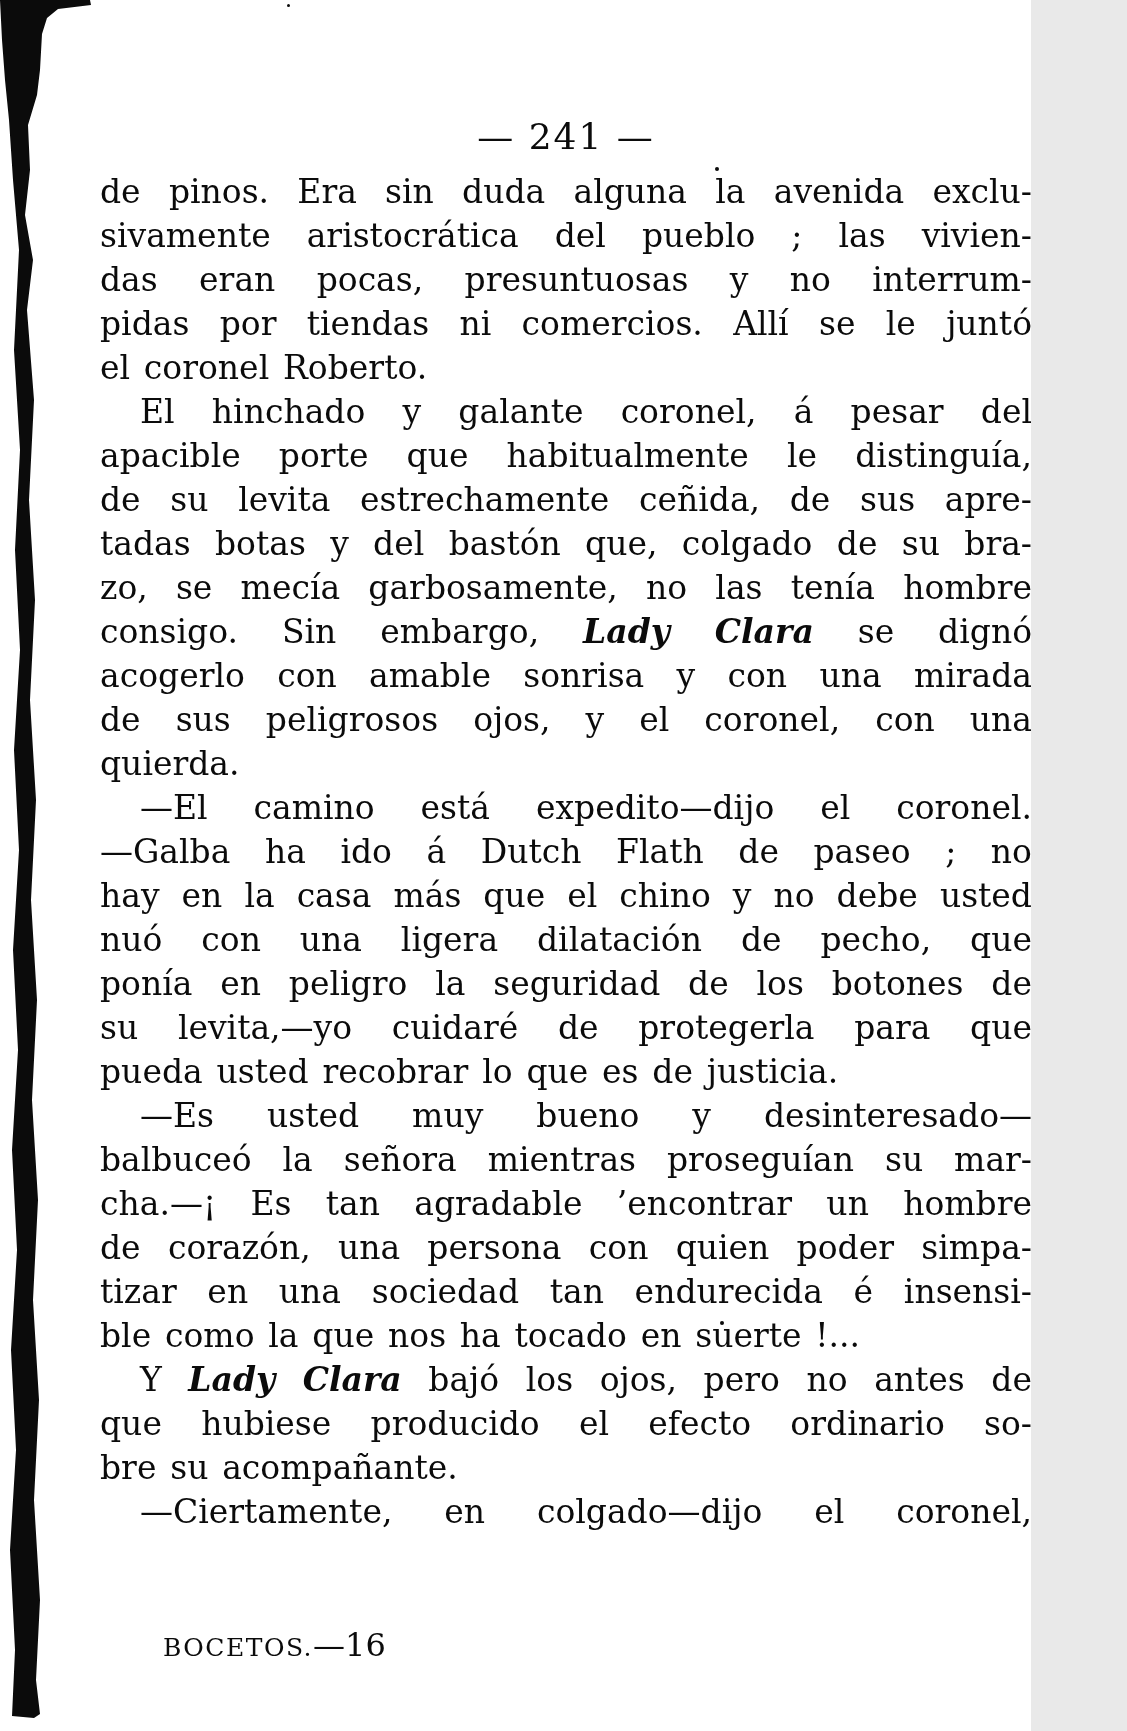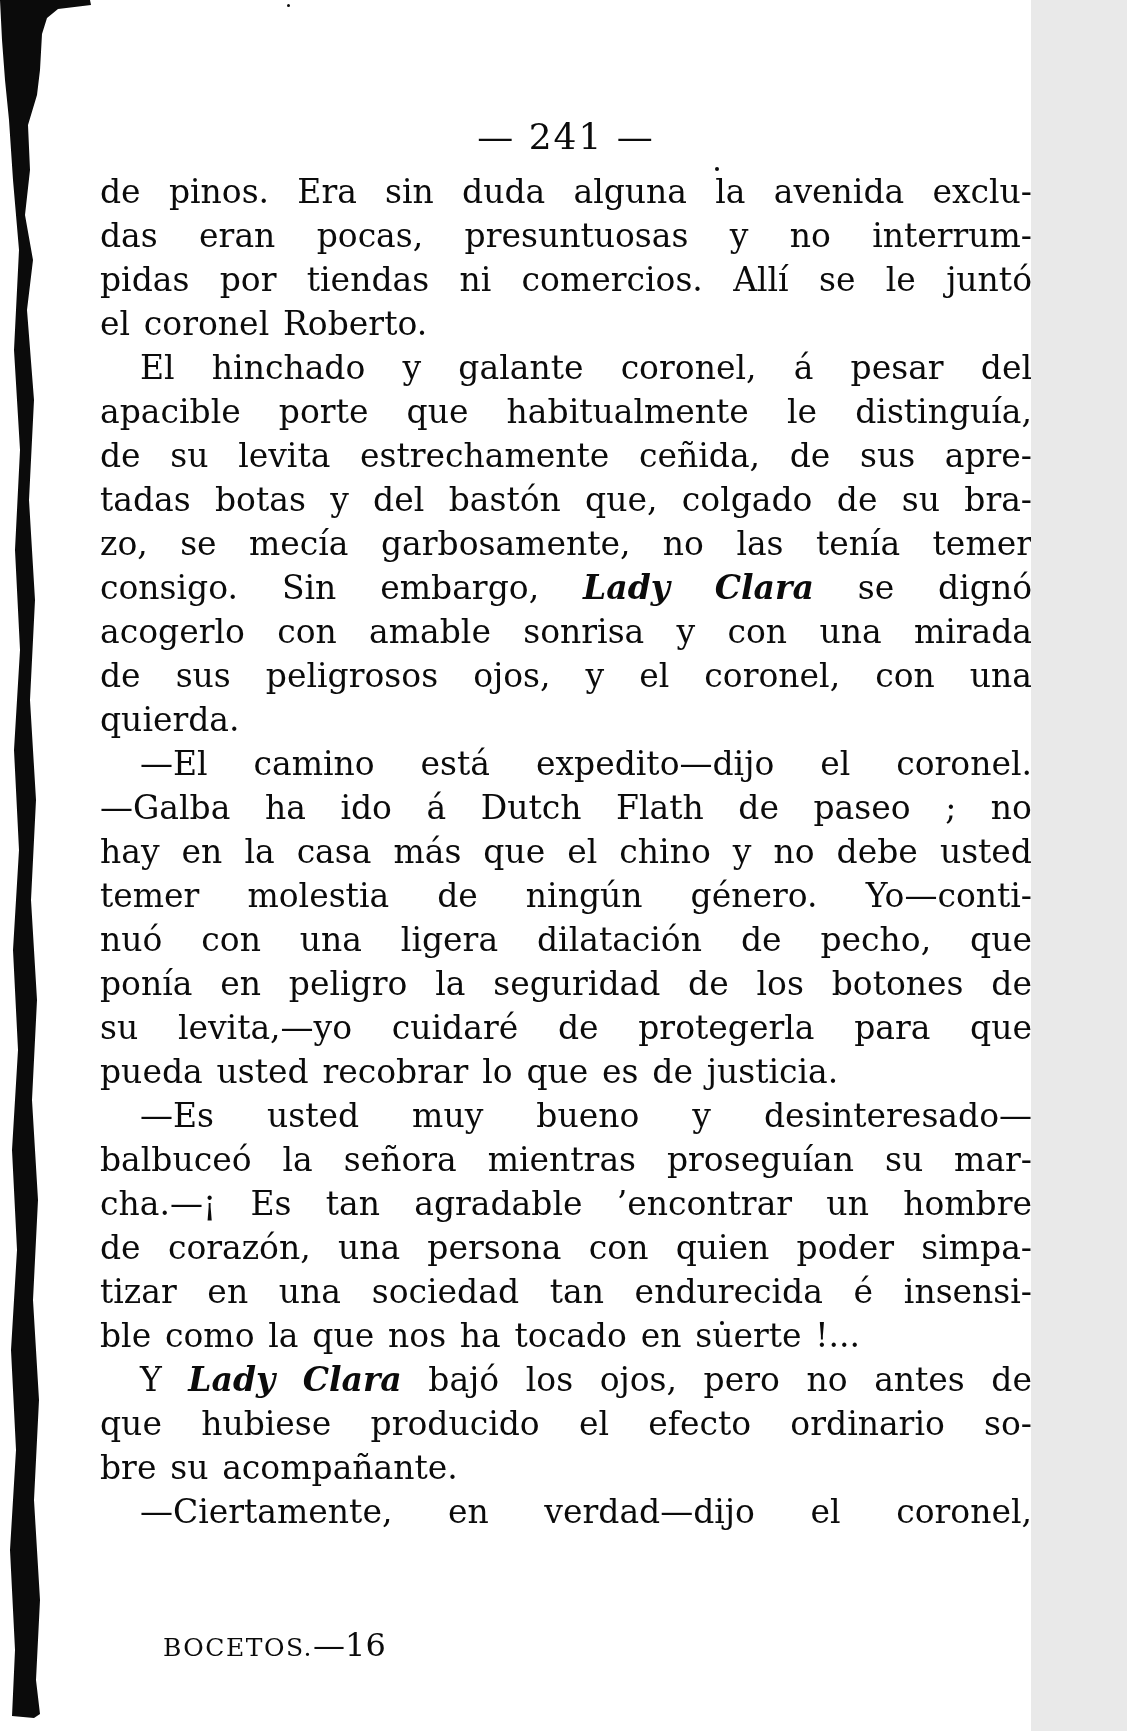--- a/index.html
+++ b/index.html
@@ -53,50 +53,50 @@
 </head>
 <body>
 
 <div class="page">
   <div class="binding"></div>
 
   <div class="header">— 241 —</div>
 
   <div class="body-text">
       <div class="line"><span>de pinos. Era sin duda alguna la avenida exclu-</span></div>
+      <div class="line"><span>sivamente aristocrática del pueblo ; las vivien-</span></div>
       <div class="line"><span>das eran pocas, presuntuosas y no interrum-</span></div>
       <div class="line"><span>pidas por tiendas ni comercios. Allí se le juntó</span></div>
       <div class="line last"><span>el coronel Roberto.</span></div>
       <div class="line indent"><span>El hinchado y galante coronel, á pesar del</span></div>
       <div class="line"><span>apacible porte que habitualmente le distinguía,</span></div>
       <div class="line"><span>de su levita estrechamente ceñida, de sus apre-</span></div>
       <div class="line"><span>tadas botas y del bastón que, colgado de su bra-</span></div>
-      <div class="line"><span>zo, se mecía garbosamente, no las tenía temer</span></div>
+      <div class="line"><span>zo, se mecía garbosamente, no las tenía hombre</span></div>
       <div class="line"><span>consigo. Sin embargo, </span><span class="it">Lady Clara</span><span> se dignó</span></div>
       <div class="line"><span>acogerlo con amable sonrisa y con una mirada</span></div>
       <div class="line"><span>de sus peligrosos ojos, y el coronel, con una</span></div>
       <div class="line last"><span>quierda.</span></div>
       <div class="line indent"><span>—El camino está expedito—dijo el coronel.</span></div>
       <div class="line"><span>—Galba ha ido á Dutch Flath de paseo ; no</span></div>
       <div class="line"><span>hay en la casa más que el chino y no debe usted</span></div>
-      <div class="line"><span>temer molestia de ningún género. Yo—conti-</span></div>
       <div class="line"><span>nuó con una ligera dilatación de pecho, que</span></div>
       <div class="line"><span>ponía en peligro la seguridad de los botones de</span></div>
       <div class="line"><span>su levita,—yo cuidaré de protegerla para que</span></div>
       <div class="line last"><span>pueda usted recobrar lo que es de justicia.</span></div>
       <div class="line indent"><span>—Es usted muy bueno y desinteresado—</span></div>
       <div class="line"><span>balbuceó la señora mientras proseguían su mar-</span></div>
       <div class="line"><span>cha.—¡ Es tan agradable ’encontrar un hombre</span></div>
       <div class="line"><span>de corazón, una persona con quien poder simpa-</span></div>
       <div class="line"><span>tizar en una sociedad tan endurecida é insensi-</span></div>
       <div class="line last"><span>ble como la que nos ha tocado en suerte !...</span></div>
       <div class="line indent"><span>Y </span><span class="it">Lady Clara</span><span> bajó los ojos, pero no antes de</span></div>
       <div class="line"><span>que hubiese producido el efecto ordinario so-</span></div>
       <div class="line last"><span>bre su acompañante.</span></div>
-      <div class="line indent"><span>—Ciertamente, en verdad—dijo el coronel,</span></div>
+      <div class="line indent"><span>—Ciertamente, en colgado—dijo el coronel,</span></div>
     </div>
 
   <div class="footer">
     <span class="sig-label">BOCETOS.</span><span class="sig-number">—16</span>
   </div>
 
   <div class="speck s1"></div>
   <div class="speck s2"></div>
   <div class="speck s3"></div>
 </div>

